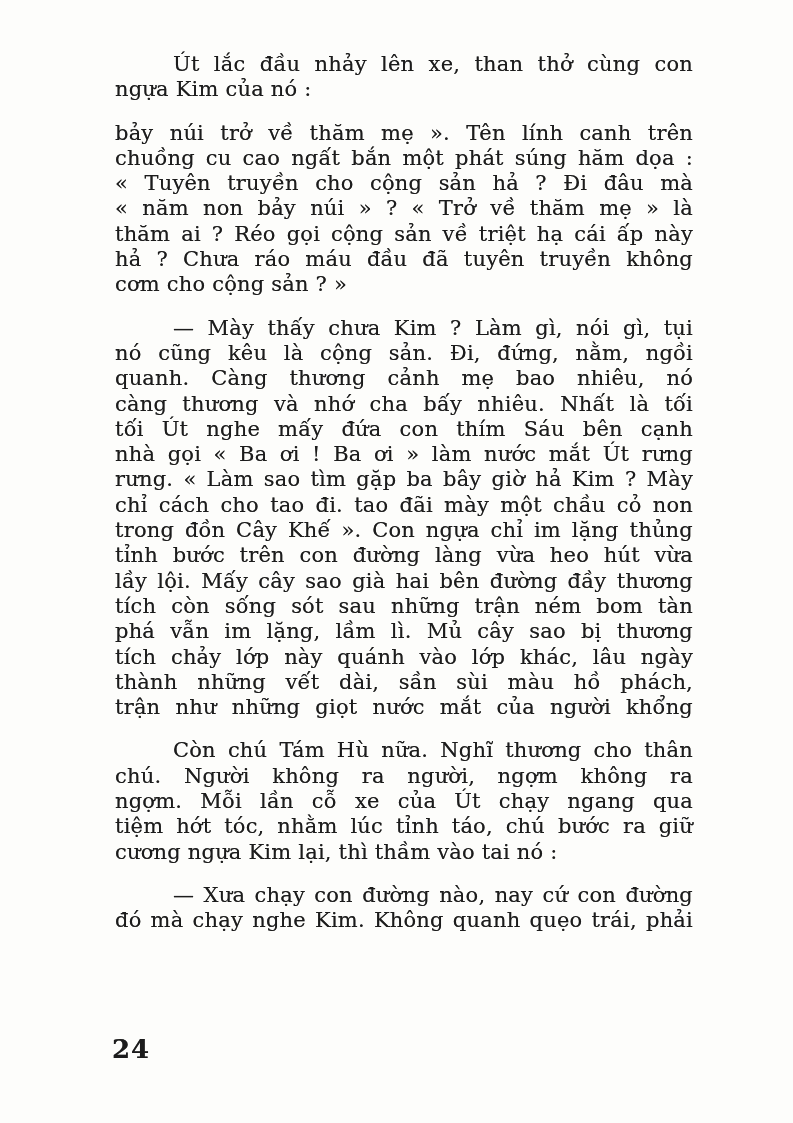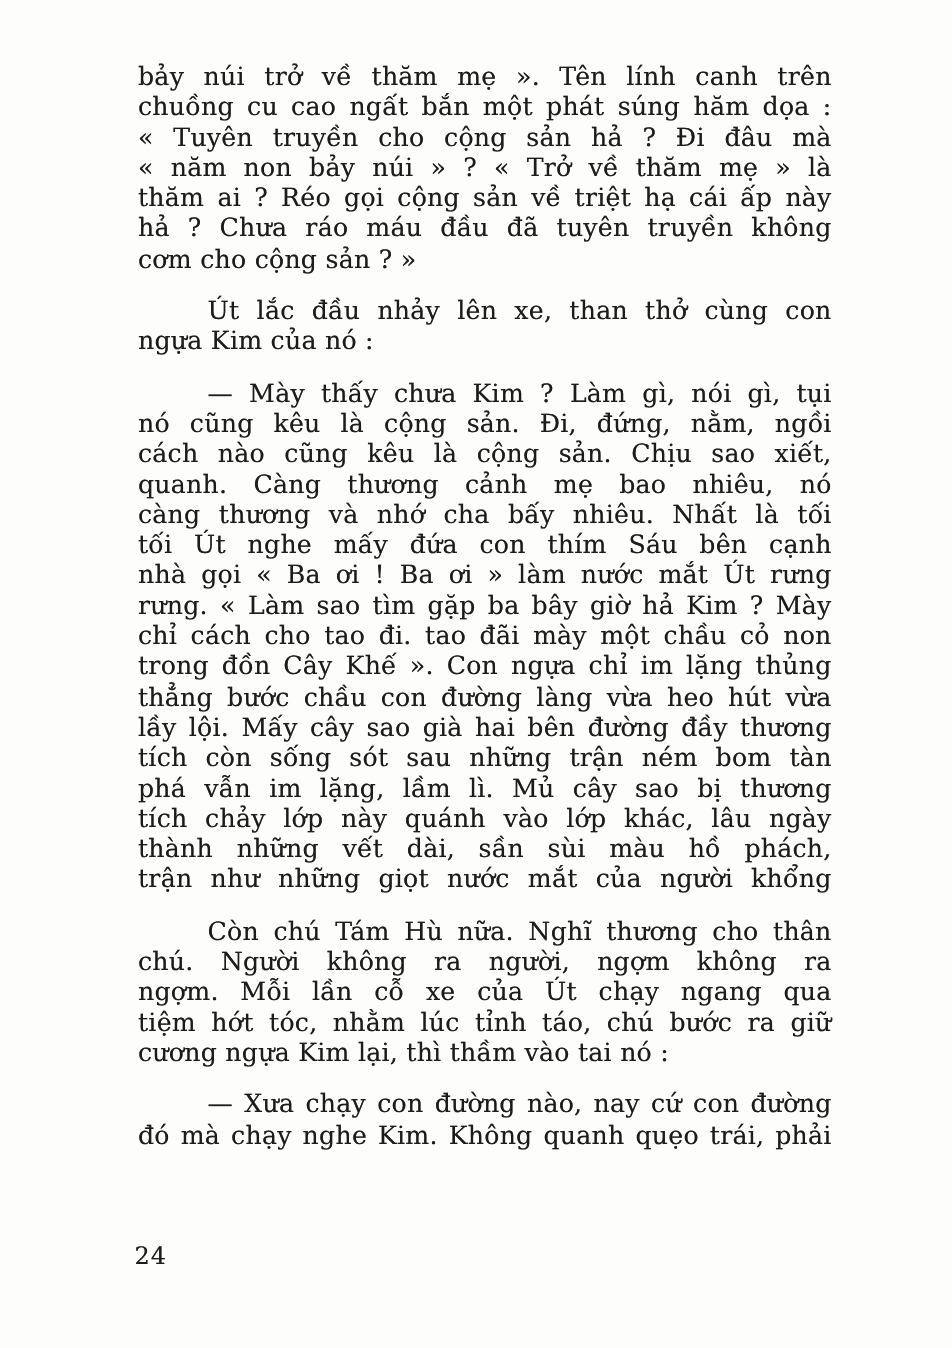--- a/index.html
+++ b/index.html
@@ -43,59 +43,59 @@
   .line.last {
     text-align-last: left;
   }
   .para.indent .line:first-child {
     text-indent: 58px;
   }
   .page-number {
     position: absolute;
     left: 112px;
     top: 1034px;
-    font-size: 20px;
+    font-size: 26px;
     letter-spacing: 1px;
     text-shadow: 0 0 0.4px rgba(0,0,0,0.55);
+    font-weight: bold;
   }
 </style>
 </head>
 <body>
 
 <div class="page-scan">
 
   <div class="text-block">
+
+    <div class="para indent">
+      <div class="line">Út lắc đầu nhảy lên xe, than thở cùng con</div>
+      <div class="line last">ngựa Kim của nó :</div>
+    </div>
 
     <div class="para">
       <div class="line">bảy núi trở về thăm mẹ ». Tên lính canh trên</div>
       <div class="line">chuồng cu cao ngất bắn một phát súng hăm dọa :</div>
       <div class="line">« Tuyên truyền cho cộng sản hả ? Đi đâu mà</div>
       <div class="line">« năm non bảy núi » ? « Trở về thăm mẹ » là</div>
       <div class="line">thăm ai ? Réo gọi cộng sản về triệt hạ cái ấp này</div>
       <div class="line">hả ? Chưa ráo máu đầu đã tuyên truyền không</div>
       <div class="line last">cơm cho cộng sản ? »</div>
     </div>
 
     <div class="para indent">
-      <div class="line">Út lắc đầu nhảy lên xe, than thở cùng con</div>
-      <div class="line last">ngựa Kim của nó :</div>
-    </div>
-
-    <div class="para indent">
       <div class="line">— Mày thấy chưa Kim ? Làm gì, nói gì, tụi</div>
       <div class="line">nó cũng kêu là cộng sản. Đi, đứng, nằm, ngồi</div>
-      <div class="line">cách nào cũng kêu là cộng sản. Chịu sao xiết,</div>
       <div class="line">quanh. Càng thương cảnh mẹ bao nhiêu, nó</div>
       <div class="line">càng thương và nhớ cha bấy nhiêu. Nhất là tối</div>
       <div class="line">tối Út nghe mấy đứa con thím Sáu bên cạnh</div>
       <div class="line">nhà gọi « Ba ơi ! Ba ơi » làm nước mắt Út rưng</div>
       <div class="line">rưng. « Làm sao tìm gặp ba bây giờ hả Kim ? Mày</div>
       <div class="line">chỉ cách cho tao đi. tao đãi mày một chầu cỏ non</div>
       <div class="line">trong đồn Cây Khế ». Con ngựa chỉ im lặng thủng</div>
-      <div class="line">thẳng bước chầu con đường làng vừa heo hút vừa</div>
+      <div class="line">tỉnh bước trên con đường làng vừa heo hút vừa</div>
       <div class="line">lầy lội. Mấy cây sao già hai bên đường đầy thương</div>
       <div class="line">tích còn sống sót sau những trận ném bom tàn</div>
       <div class="line">phá vẫn im lặng, lầm lì. Mủ cây sao bị thương</div>
       <div class="line">tích chảy lớp này quánh vào lớp khác, lâu ngày</div>
       <div class="line">thành những vết dài, sần sùi màu hồ phách,</div>
       <div class="line">trận như những giọt nước mắt của người khổng</div>
     </div>
 
     <div class="para indent">
       <div class="line">Còn chú Tám Hù nữa. Nghĩ thương cho thân</div>

